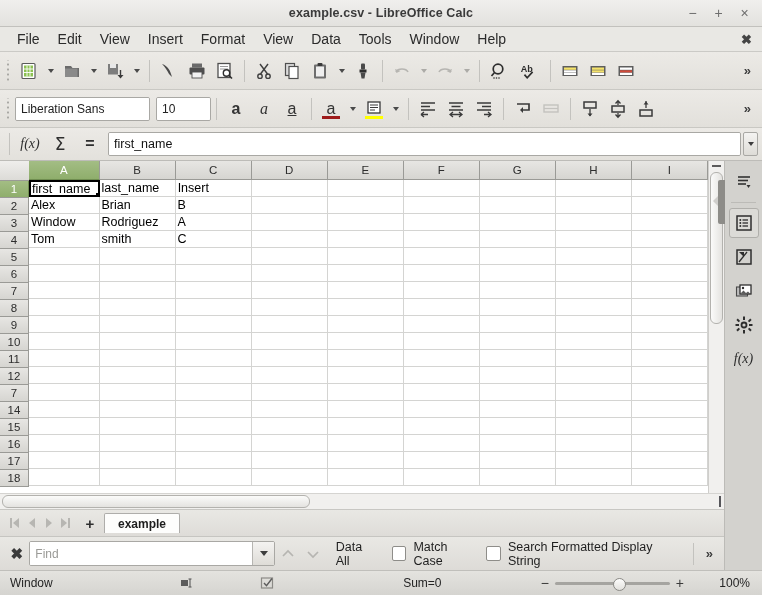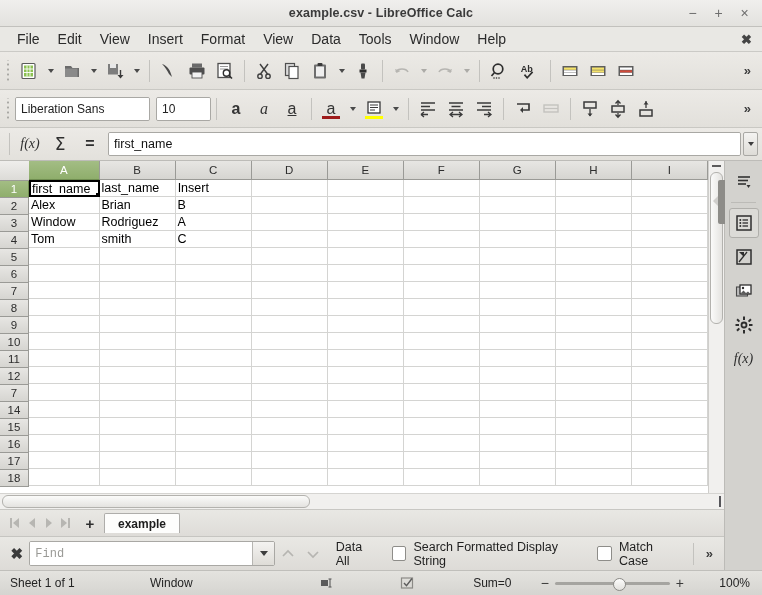--- a/index.html
+++ b/index.html
@@ -202,21 +202,21 @@
   
   .findbar{
     height:33px;flex:0 0 33px;
     background:linear-gradient(#e9e8e4,#dddbd7);
     border-top:1px solid #c6c5c1;
     display:flex;align-items:center;padding:0 4px;
   }
   .find-close{width:26px;height:24px;display:flex;align-items:center;justify-content:center;
     font-size:15px;font-weight:bold;color:#3a3a3a;cursor:default;}
   .findinput{width:250px;height:23px;}
-  .findinput input{flex:1;font-family:Liberation Mono, monospace;}
+  .findinput input{flex:1;}
   .findinput input::placeholder{color:#9a9a96;}
   .navarrow{width:26px;height:24px;display:flex;align-items:center;justify-content:center;cursor:default;}
   .findall{font-size:12.5px;color:#1f1f1f;padding:0 10px;cursor:default;}
   .cbwrap{display:flex;align-items:center;gap:7px;padding:0 4px;cursor:default;}
   .cbox{width:13px;height:13px;background:#fff;border:1px solid #8e8d89;border-radius:2px;}
   .cblabel{font-size:12.5px;color:#1f1f1f;}
   .find-overflow{margin-left:auto;padding:0 7px;font-weight:bold;font-size:13px;color:#3c3c3c;cursor:default;}
 
   
   .statusbar{
@@ -881,25 +881,25 @@
           </svg>
         </div>
         <div class="navarrow">
           <svg class="ic" viewBox="0 0 20 20">
             <path d="M5 8l5 5 5-5" fill="none" stroke="#b6b5b1" stroke-width="1.7"></path>
           </svg>
         </div>
         <div class="findall">Data All</div>
         <div class="cbwrap">
           <div class="cbox"></div>
-          <span class="cblabel">Search Formatted Display String</span>
+          <span class="cblabel">Match Case</span>
         </div>
         <div class="cbwrap">
           <div class="cbox"></div>
-          <span class="cblabel">Match Case</span>
+          <span class="cblabel">Search Formatted Display String</span>
         </div>
         <div class="sep"></div>
         <div class="find-overflow">»</div>
       </div>
     </div>
 
     <div class="sidebar">
       <div class="sb-btn">
         <svg class="ic" viewBox="0 0 20 20">
           <g stroke="#333" stroke-width="1.6">
@@ -964,21 +964,20 @@
 
       <div class="sb-btn">
         <span class="sb-fx">f(x)</span>
       </div>
     </div>
 
     <div class="splitter"></div>
   </div>
 
   <div class="statusbar">
-    <div class="st sheetinfo">Sheet 1 of 1</div>
     <div class="st pagestyle">Window</div>
     <div class="st" style="width:60px">
       <svg width="16" height="14" viewBox="0 0 16 14">
         <rect x="1" y="4" width="7" height="6" fill="#5b5b5b"></rect>
         <g stroke="#5b5b5b" stroke-width="1.1">
             <line x1="10" y1="3" x2="10" y2="11"></line>
             <line x1="8.5" y1="3" x2="11.5" y2="3"></line>
             <line x1="8.5" y1="11" x2="11.5" y2="11"></line>
           </g>
       </svg>

